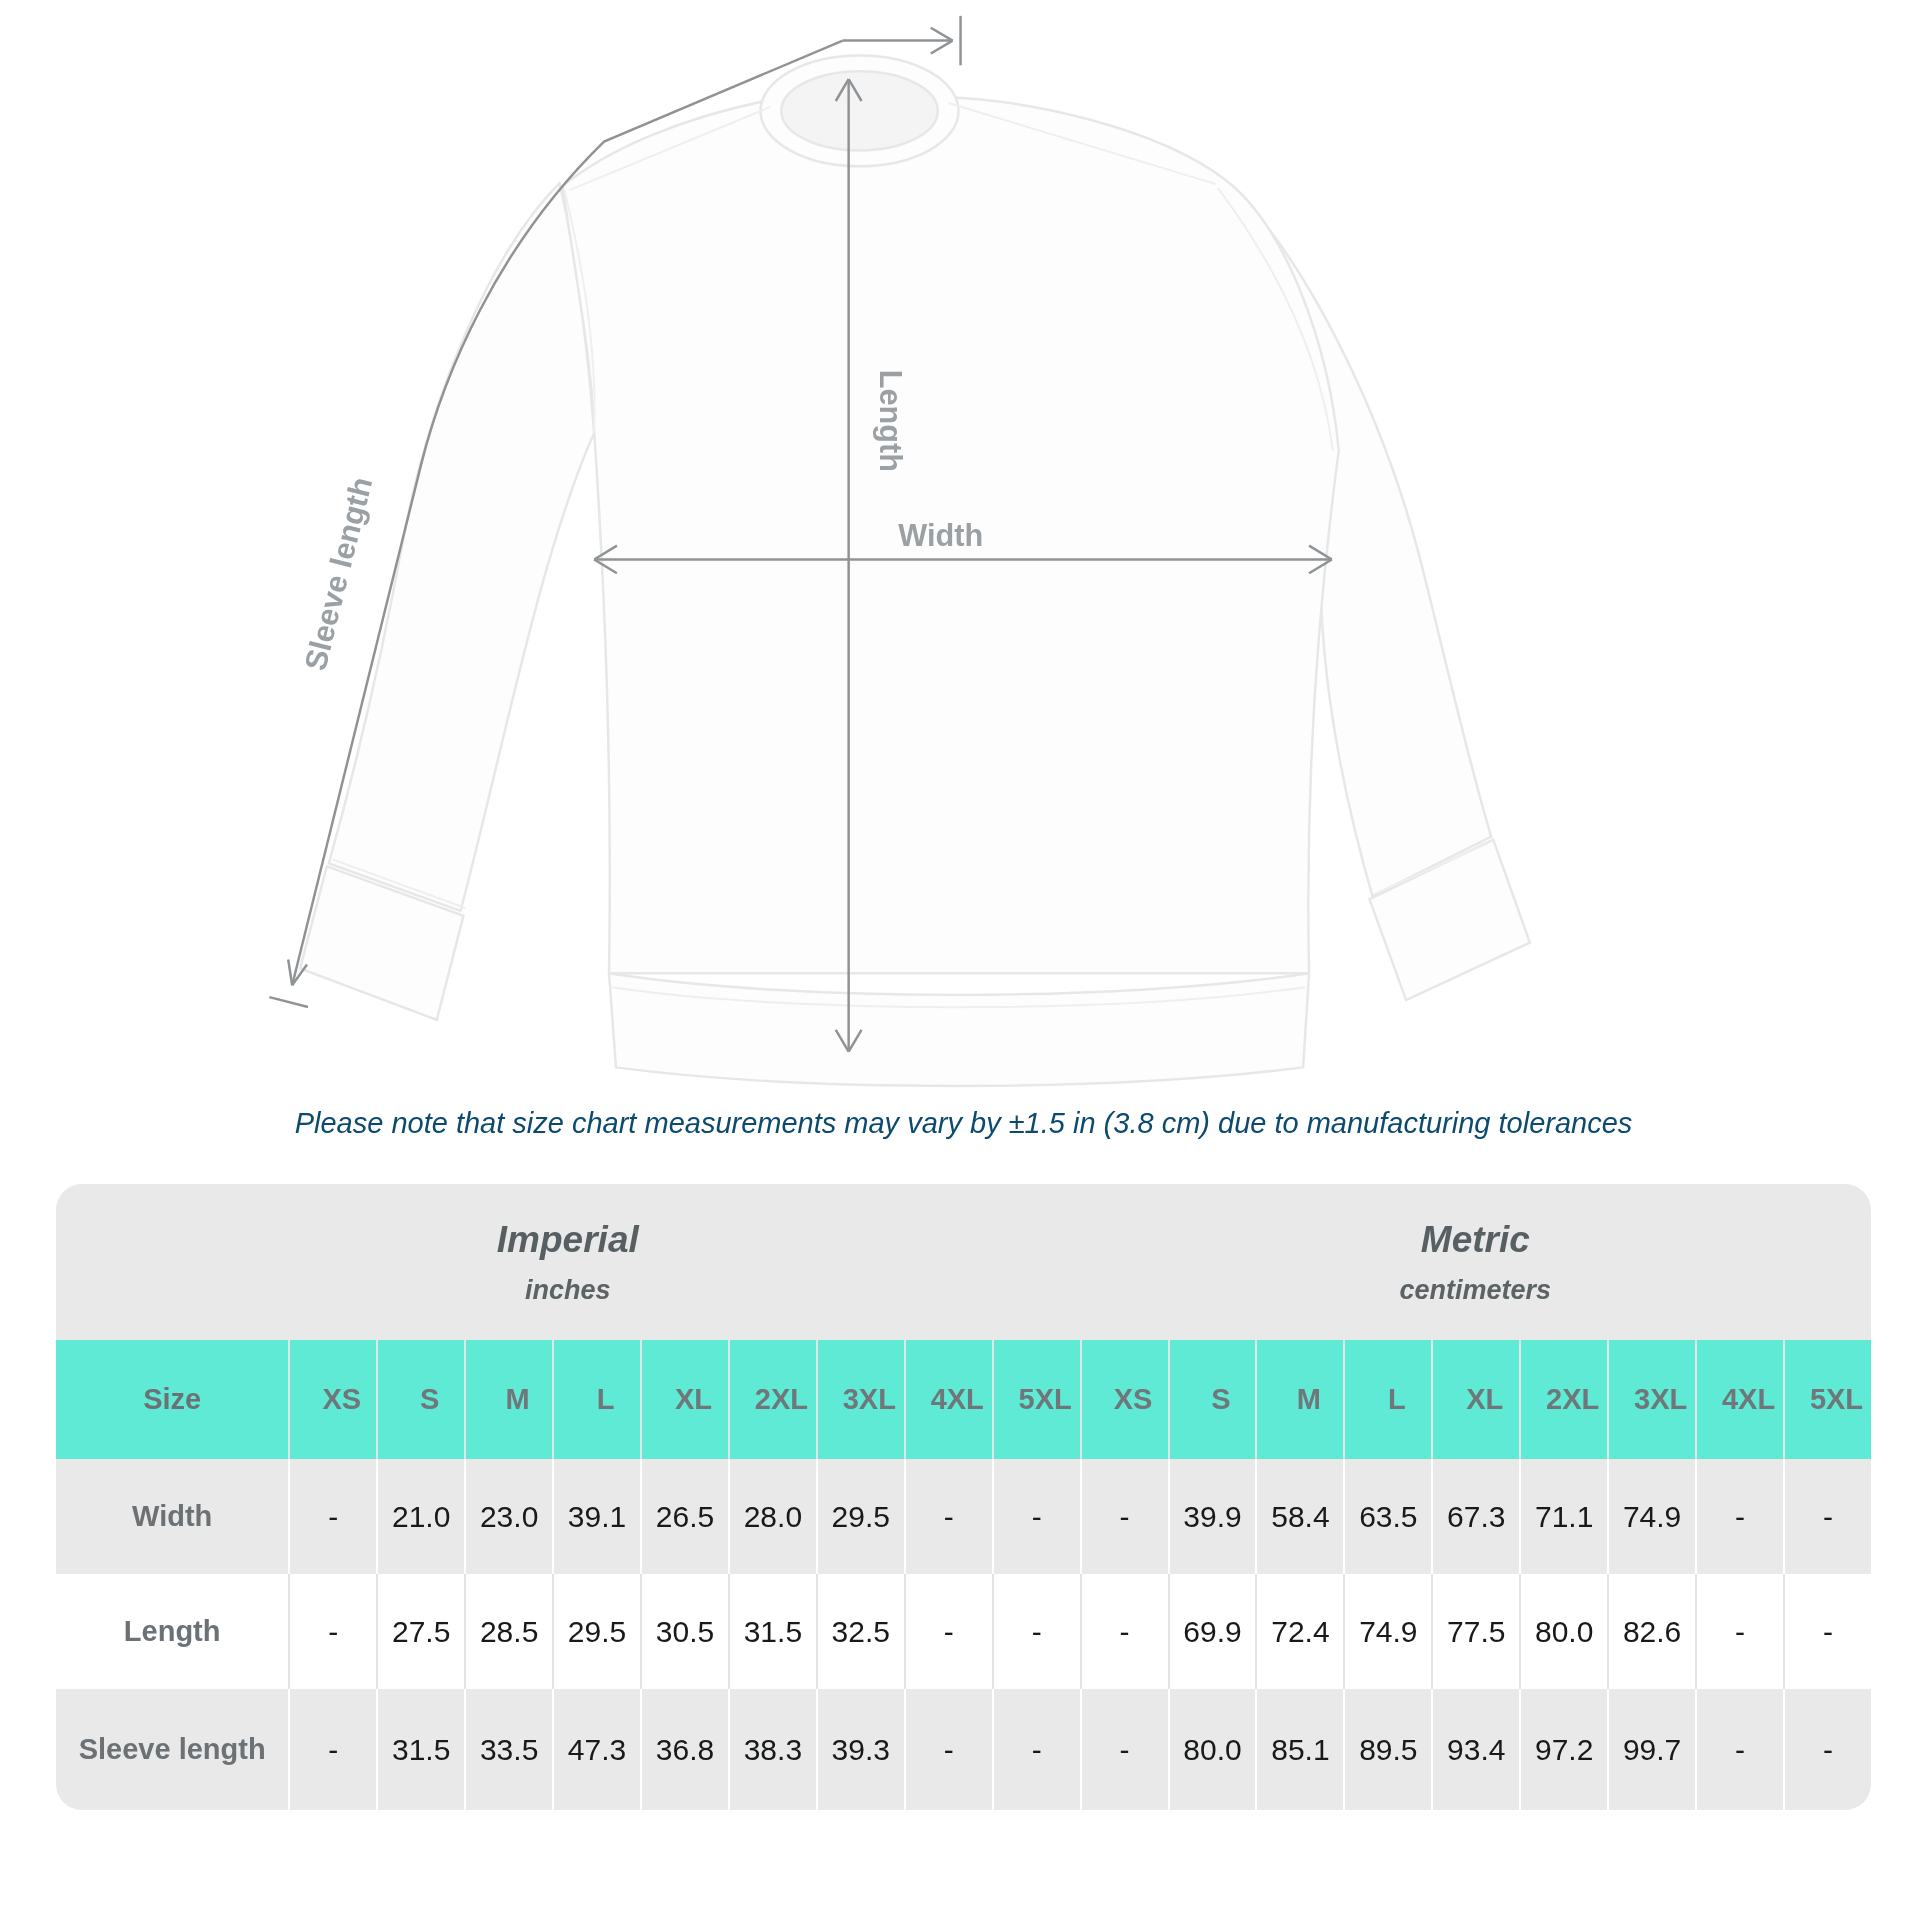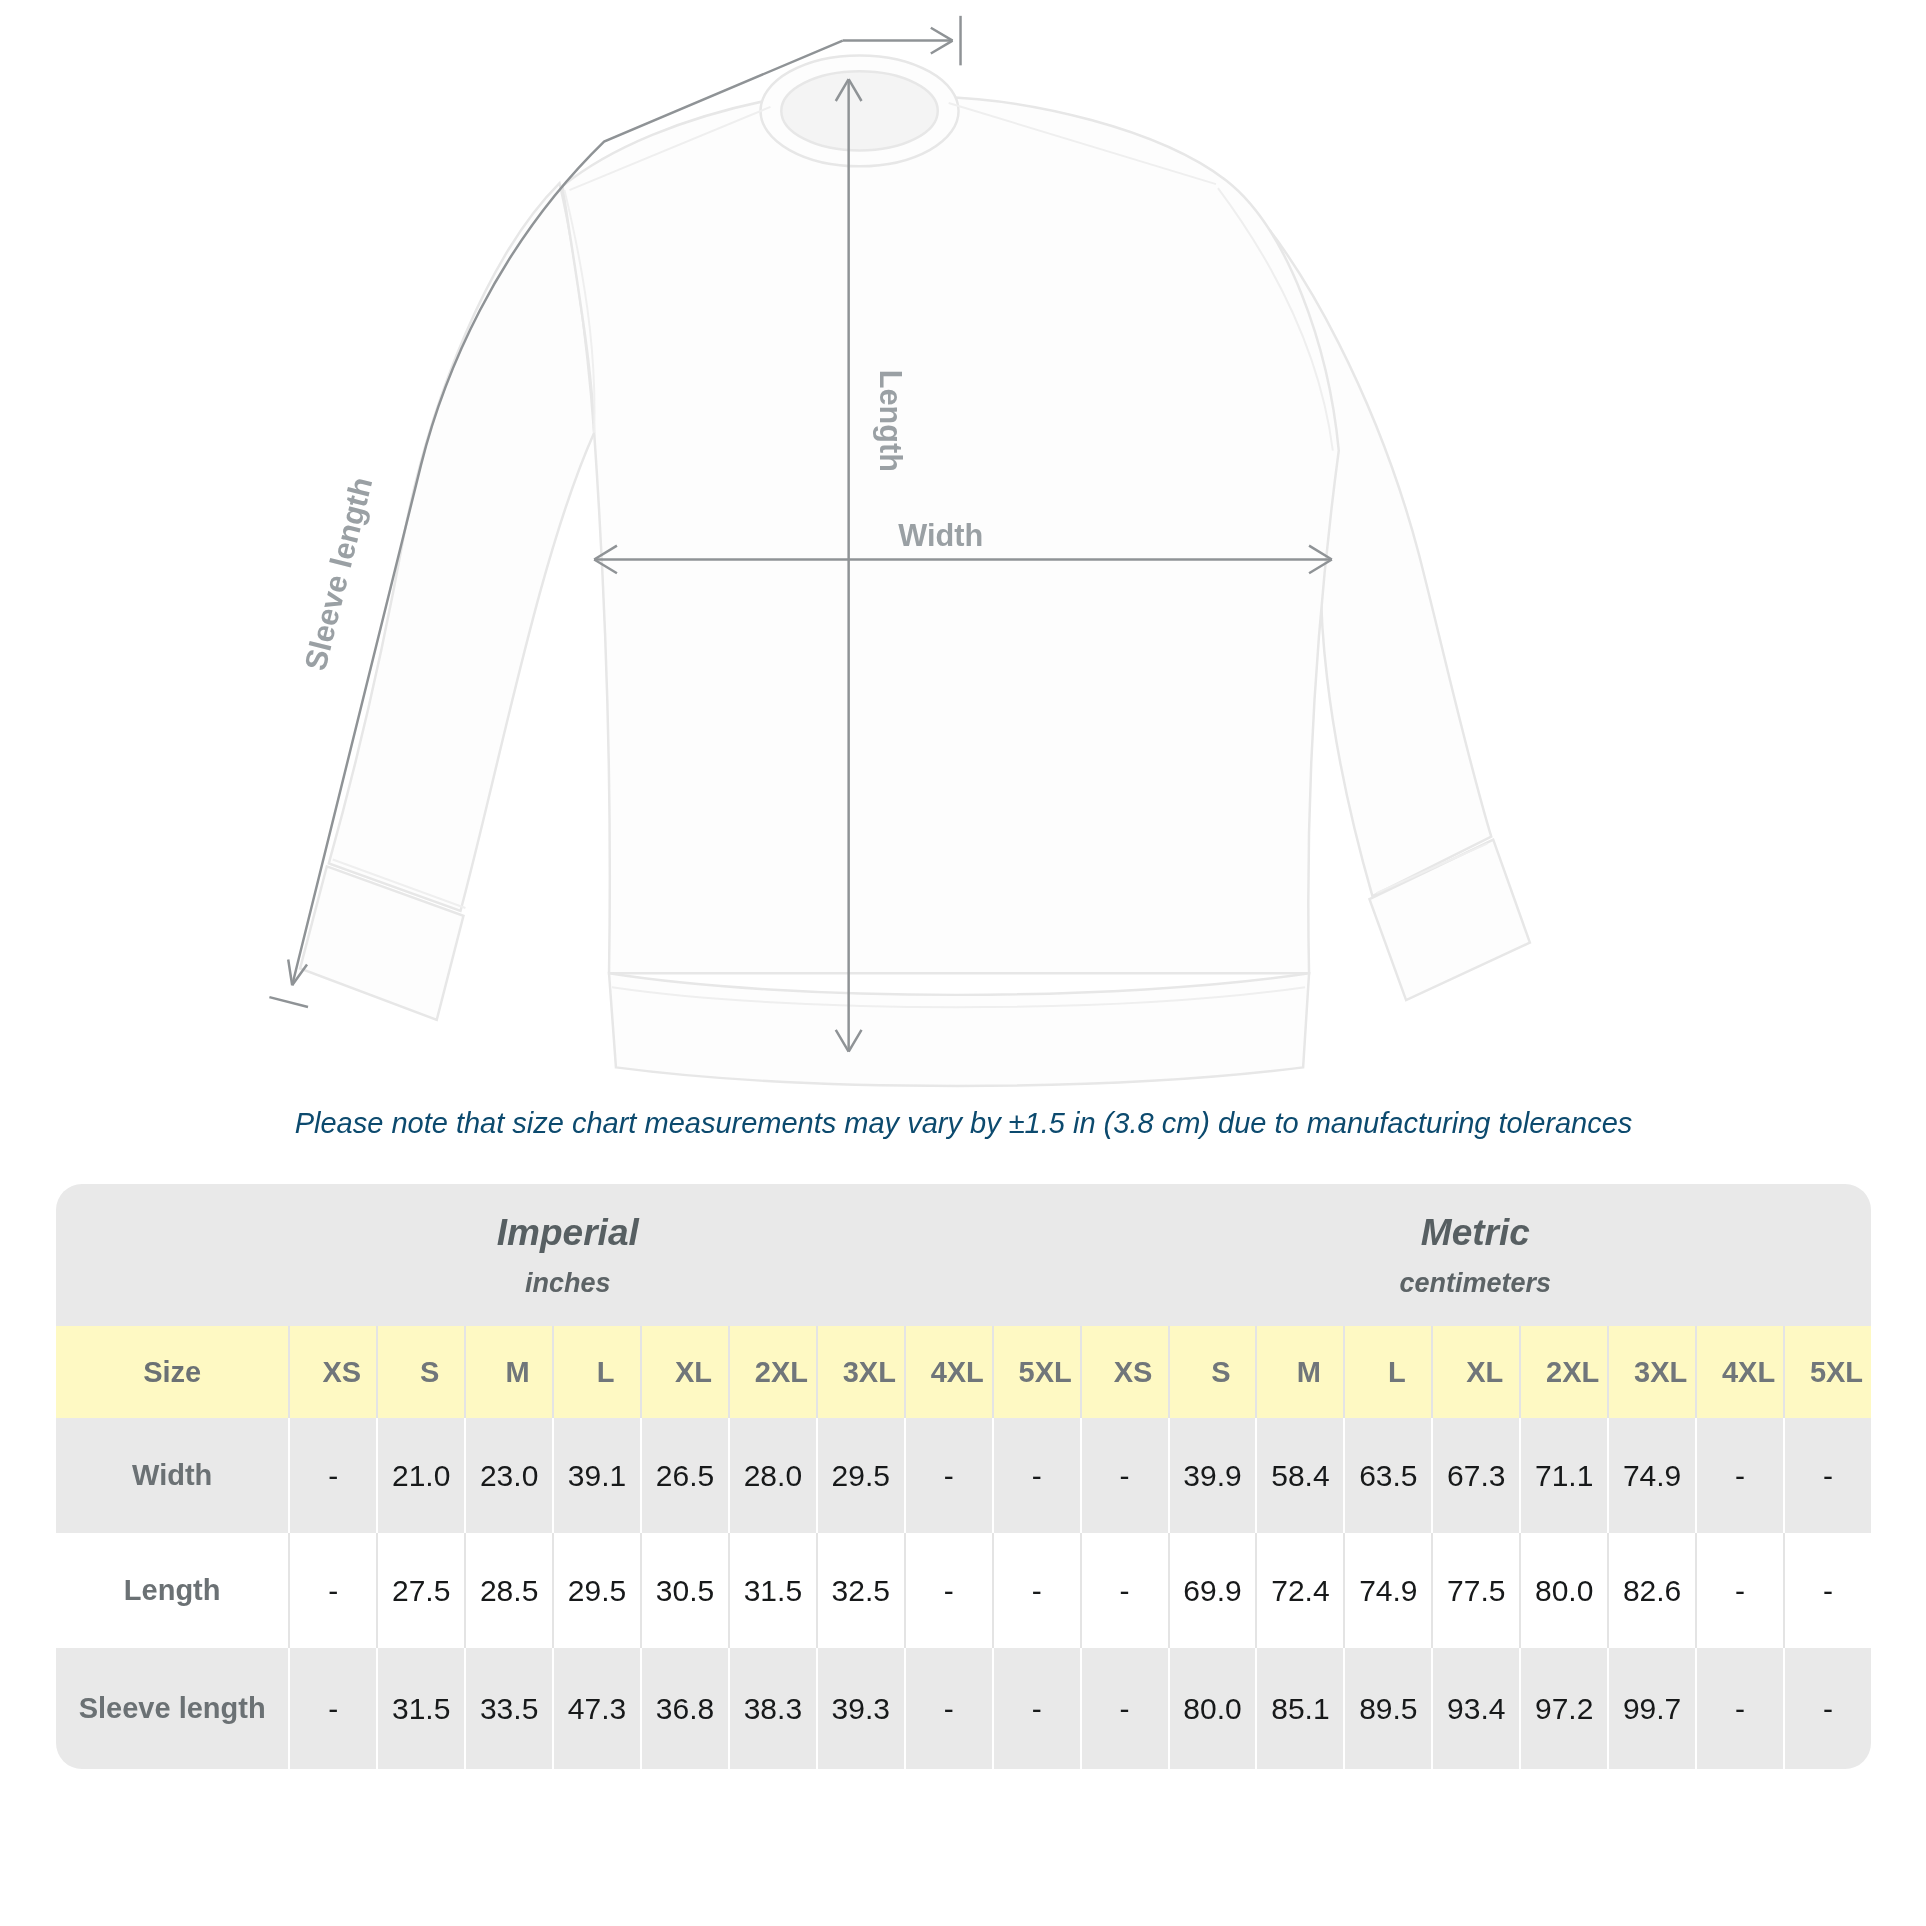--- a/index.html
+++ b/index.html
@@ -18,28 +18,28 @@
     margin:0 0 44px 0;
   }
 
   .size-table { margin:0 56px; }
   table {
     width:100%; border-collapse:separate; border-spacing:0;
     table-layout:fixed;
   }
   col.c-label { width:12.8%; }
 
-  .band { background:#e9e9e9; height:124px; vertical-align:middle; padding:9px; }
+  .band { background:#e9e9e9; height:124px; vertical-align:middle; padding:16px; }
   .band-left  { border-top-left-radius:26px; }
   .band-right { border-top-right-radius:26px; }
   .unit-name { font-size:37px; font-weight:bold; font-style:italic; color:#575f62; text-align:center; }
   .unit-sub  { font-size:27px; font-style:italic; color:#5c6366; text-align:center; margin-top:14px; }
 
   th, td { text-align:center; vertical-align:middle; padding:0; }
-  .header-row th { height:92px; background:#fef9c3; }
+  .header-row th { height:119px; background:#5eead4; }
   .header-row th + th { border-left:2px solid #e4e4e4; }
   .lbl { font-size:29px; font-weight:bold; color:#6b7174; }
   .szh { font-size:29px; font-weight:bold; color:#70767a;padding-left:17px; }
   .val { font-size:30px; color:#17191a; }
 
   tr.row-gray  td { background:#e9e9e9; height:115px; }
   tr.row-gray  td + td { border-left:2px solid #ffffff; }
   tr.row-white td { background:#ffffff; height:115px; }
   tr.row-white td + td { border-left:2px solid #e4e4e4; }
   tr.row-last td { height:121px; }

